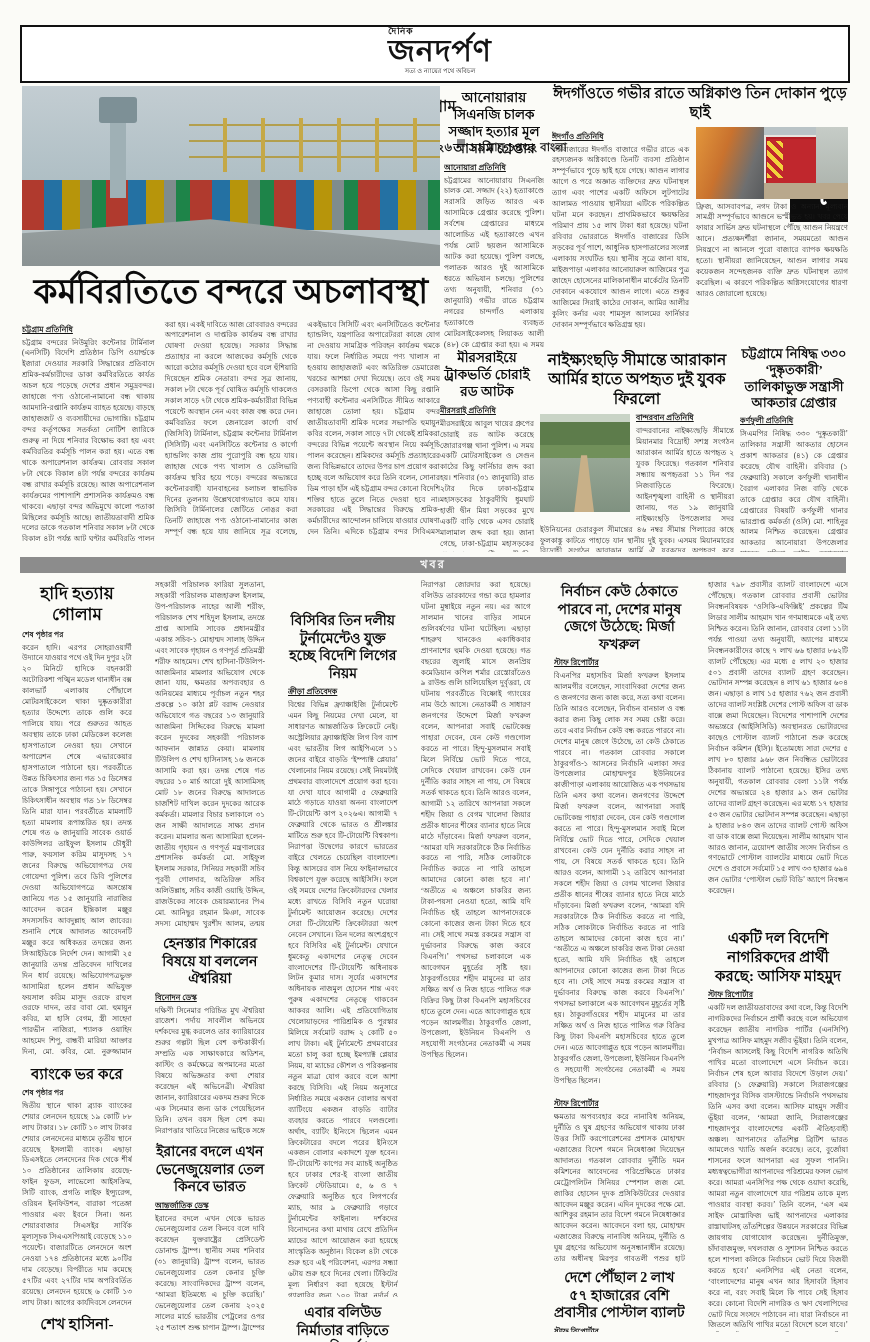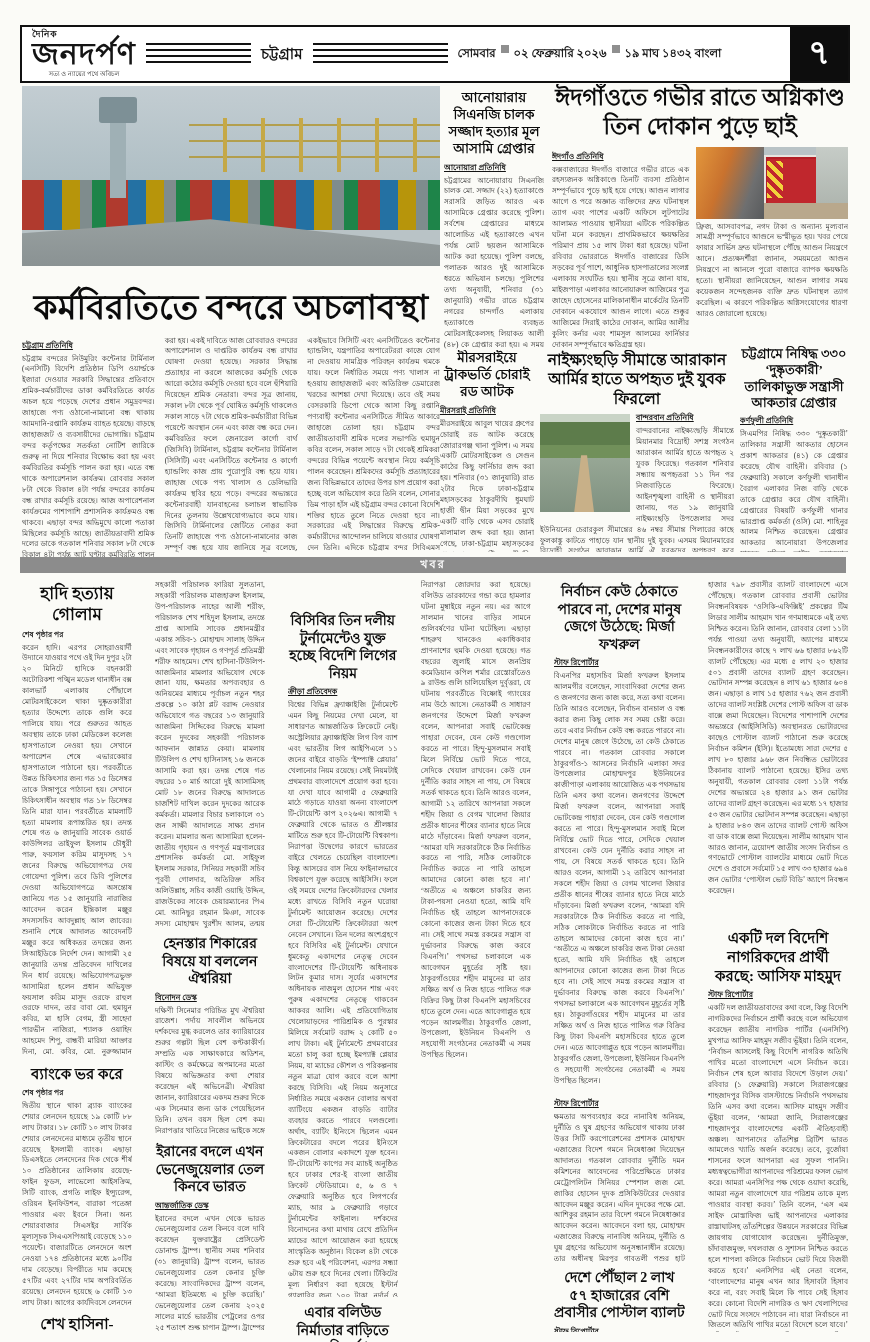--- a/index.html
+++ b/index.html
@@ -2,21 +2,21 @@
 <html><head>
 <meta charset="utf-8">
 <style>
   html,body{margin:0;padding:0;background:#d9d9d4;}
   .page{position:relative;width:870px;height:1342px;margin:0 auto;background:#fbfbf7;
         font-family:"Liberation Serif",serif;color:#141414;overflow:hidden;}
   .abs{position:absolute;}
   h1,h2,h3,h4,p{margin:0;}
   
   .masthead{left:20px;top:25px;width:826px;height:54px;border:2px solid #111;
-            display:flex;align-items:center;gap:10px;background:#fff;}
+            display:flex;align-items:center;gap:10px;background:#fff;flex-direction:column;}
   .logoBlock{padding-left:10px;line-height:1;}
   .edition{font-size:9px;font-weight:bold;letter-spacing:1px;}
   .mastTitle{font-size:30px;font-weight:bold;letter-spacing:1px;line-height:1.02;}
   .tagline{font-size:6.5px;text-align:center;margin-top:1px;color:#222;}
   .lines{height:22px;background:repeating-linear-gradient(to bottom,#111 0 2px,transparent 2px 6px);}
   .l1{width:105px;} .l2{width:135px;}
   .city{font-size:15px;font-weight:bold;flex:0 0 auto;}
   .dateRow{font-size:11.5px;font-weight:bold;white-space:nowrap;display:flex;align-items:flex-start;}
   .sq{display:inline-block;width:8px;height:8px;background:#8f8f8f;margin:0 5px;}
   .pageBox{margin-left:auto;width:58px;height:54px;background:#0d0d0d;color:#fff;
@@ -34,27 +34,27 @@
            background:linear-gradient(#c3cdd2,#aebec4);}
   .portCranes{position:absolute;left:40%;top:18%;width:60%;height:30%;
            background:repeating-linear-gradient(90deg,transparent 0 34px,#c9a227 34px 38px),
                       repeating-linear-gradient(0deg,transparent 0 14px,#b2962f 14px 16px);opacity:.8;}
   .portBoxes{position:absolute;left:0;top:52%;width:100%;height:28%;
            background:repeating-linear-gradient(90deg,#b03a2e 0 22px,#2471a3 22px 40px,#b7950b 40px 58px,#7f8c8d 58px 70px,#1e8449 70px 84px);}
   .portRoad{position:absolute;left:0;bottom:0;width:100%;height:26%;
            background:linear-gradient(#98a0a0,#8a9293);clip-path:polygon(0 100%,0 30%,45% 0,100% 55%,100% 100%);}
   .portTower{position:absolute;left:21%;top:6%;width:16px;height:56%;background:#9fb0b5;}
   .portTowerTop{position:absolute;left:18.5%;top:6%;width:38px;height:26px;background:#7d9096;border-radius:3px;}
-  .leadHead{margin-top:21px;font-size:34px;}
+  .leadHead{margin-top:5px;font-size:34px;}
   .leadBody{margin-top:6px;height:228px;overflow:hidden;column-count:3;column-gap:10px;column-fill:auto;}
   
   .anowara{left:444px;top:90px;width:100px;height:262px;overflow:hidden;}
   .anowara .hl{font-size:13.5px;}
   .eidgaon{left:552px;top:84px;width:296px;height:268px;overflow:hidden;}
-  .eidgaon .hl{font-size:23px;}
+  .eidgaon .hl{font-size:15px;}
   .eidRow{display:flex;gap:7px;margin-top:5px;}
   .eidText{width:137px;}
   .eidRight{width:152px;}
   .firePhoto{width:152px;height:72px;}
   .fireFlames{position:absolute;left:0;top:0;width:45%;height:100%;
         background:linear-gradient(110deg,#e3973c,#c9722e 40%,#6e6f70 75%,#585a5c);}
   .fireTruck{position:absolute;left:45%;top:12%;width:34%;height:70%;background:#c0272d;
         border:2px solid #e8e4de;box-shadow:inset 0 0 0 2px #b21f26;}
   .fireTruckStripes{position:absolute;left:47%;top:20%;width:10%;height:52%;
         background:repeating-linear-gradient(45deg,#f2d43c 0 4px,#c0272d 4px 8px);}

